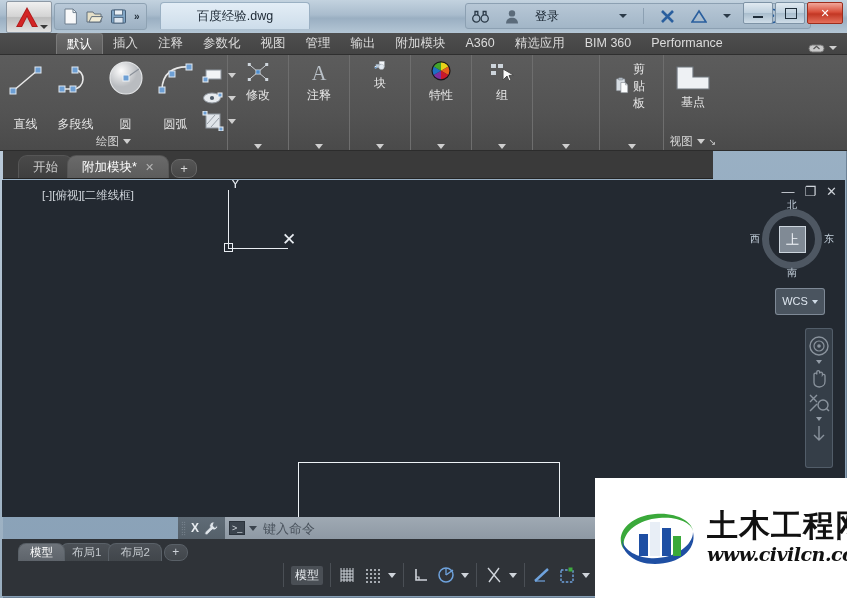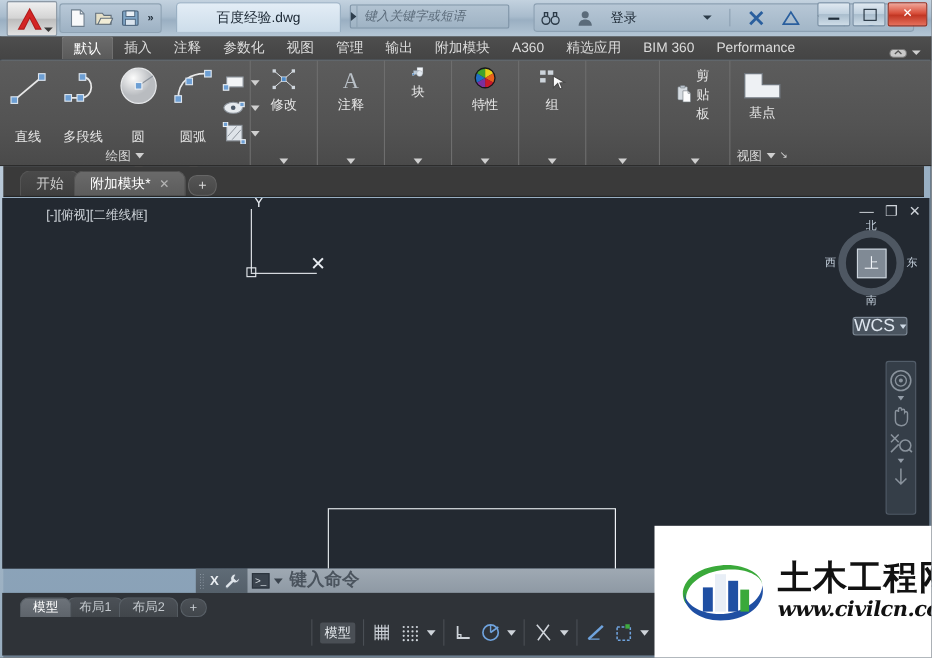--- a/index.html
+++ b/index.html
@@ -76,21 +76,20 @@
     font-style:italic;color:#5b6b7a;padding-left:6px;
   }
   .search-input::placeholder{color:#5b6b7a;font-style:italic;}
 
   .tb-right{
     position:absolute;left:465px;top:3px;height:26px;
     display:flex;align-items:center;gap:16px;
     background:linear-gradient(180deg,#b7c7d6 0%,#a2b6c7 100%);
     border:1px solid #8ca0b2;border-radius:3px;padding:0 6px;
     box-sizing:border-box;
-    margin-left:20px;
   }
   .tb-right .lbl{font-size:12px;color:#16222e;}
   .tb-right .sep{width:1px;height:16px;background:#8ca0b2;}
   .mini-caret{
     width:0;height:0;border-left:4px solid transparent;border-right:4px solid transparent;
     border-top:4px solid #2b3a48;
   }
 
   .wbtns{position:absolute;right:4px;top:2px;display:flex;gap:2px;}
   .wbtn{
@@ -165,21 +164,21 @@
   .smallrow{display:flex;align-items:center;gap:4px;}
   .smallrow .ic{width:22px;height:20px;display:block;}
   .smallrow .dn{
     width:0;height:0;border-left:4px solid transparent;border-right:4px solid transparent;
     border-top:5px solid #cfcfcf;
   }
   .panel .tallcap{font-size:12px;color:#e6e6e6;margin-top:1px;}
 
   
   .doctabs{
-    position:absolute;left:0;top:151px;width:840px;height:28px;
+    position:absolute;left:0;top:151px;width:713px;height:28px;
     background:#3a3a3a;border-bottom:1px solid #232323;
     display:flex;align-items:flex-end;padding-left:18px;
     box-sizing:border-box;
   }
   .dtab{
     height:23px;display:flex;align-items:center;gap:8px;
     padding:0 14px;font-size:12.5px;color:#cfcfcf;
     background:linear-gradient(180deg,#4a4a4a 0%,#3f3f3f 100%);
     border:1px solid #565656;border-bottom:none;
     border-radius:9px 9px 0 0;margin-right:-6px;
@@ -237,23 +236,23 @@
   .vc-face{
     position:absolute;left:26px;top:26px;width:27px;height:27px;
     background:rgba(205,218,232,.55);border:1px solid rgba(230,238,246,.75);
     color:#f0f4f8;font-size:13px;line-height:26px;text-align:center;box-sizing:border-box;
   }
   .vc-n{position:absolute;left:50%;top:-2px;transform:translateX(-50%);color:#c6d2de;font-size:10px;}
   .vc-s{position:absolute;left:50%;bottom:-2px;transform:translateX(-50%);color:#c6d2de;font-size:10px;}
   .vc-w{position:absolute;left:-3px;top:50%;transform:translateY(-50%);color:#c6d2de;font-size:10px;}
   .vc-e{position:absolute;right:-3px;top:50%;transform:translateY(-50%);color:#c6d2de;font-size:10px;}
   .wcs-btn{
-    position:absolute;right:20px;top:108px;width:50px;height:17px;
+    position:absolute;right:20px;top:108px;width:50px;height:27px;
     background:rgba(150,166,184,.35);border:1px solid rgba(190,204,218,.45);
-    border-radius:3px;color:#dde5ee;font-size:16px;line-height:15px;text-align:center;
+    border-radius:3px;color:#dde5ee;font-size:11px;line-height:15px;text-align:center;
     box-sizing:border-box;display:flex;align-items:center;justify-content:center;gap:4px;
   }
   .wcs-btn i{width:0;height:0;border-left:3px solid transparent;border-right:3px solid transparent;
     border-top:4px solid #cfdae6;}
 
   .navbar{
     position:absolute;right:12px;top:148px;width:28px;height:140px;
     background:rgba(120,136,154,.22);border:1px solid rgba(160,176,194,.28);
     border-radius:3px;display:flex;flex-direction:column;align-items:center;
     padding-top:6px;gap:3px;box-sizing:border-box;
@@ -280,21 +279,21 @@
     padding-left:4px;
   }
   .cmd-prompt{
     width:16px;height:14px;background:#3b444e;border:1px solid #2b333c;
     color:#d8dee4;font-size:9px;line-height:12px;text-align:center;box-sizing:border-box;
   }
   .cmd-caret{width:0;height:0;border-left:4px solid transparent;border-right:4px solid transparent;
     border-top:5px solid #3b444e;}
   .cmd-input{
     flex:1;border:none;background:transparent;outline:none;
-    font-family:"Liberation Sans",sans-serif;font-size:16px;color:#3a424b;font-weight:bold;
+    font-family:"Liberation Sans",sans-serif;font-size:13px;color:#3a424b;
   }
   .cmd-input::placeholder{color:#4b545e;}
 
   
   .bottombar{
     position:absolute;left:2px;top:539px;width:843px;height:57px;
     background:#2f3338;
   }
   .ltabs{
     position:absolute;left:16px;top:2px;height:20px;display:flex;align-items:flex-end;
@@ -375,26 +374,20 @@
       <svg class="qicon" viewBox="0 0 17 17">
         <rect x="1.5" y="2" width="14" height="13" rx="1" fill="#7fa5c6" stroke="#415a73" stroke-width="1"></rect>
         <rect x="4.5" y="2" width="8" height="5" fill="#eef3f8" stroke="#415a73" stroke-width=".8"></rect>
         <rect x="4" y="9.5" width="9" height="5.5" fill="#dde7f0" stroke="#415a73" stroke-width=".8"></rect>
       </svg>
       <span class="dbl">»</span>
     </div>
 
     <div class="doc-title">百度经验.dwg</div>
 
-    <div class="search-wrap">
-      <span class="search-arrow">
-          <i></i>
-        </span>
-      <input class="search-input" type="text" placeholder="键入关键字或短语" style="">
-    </div>
 
     <div class="tb-right">
       <svg width="17" height="15" viewBox="0 0 17 15">
         <circle cx="4.3" cy="9.5" r="3.6" fill="none" stroke="#2b3a48" stroke-width="1.3"></circle>
         <circle cx="12.7" cy="9.5" r="3.6" fill="none" stroke="#2b3a48" stroke-width="1.3"></circle>
         <path d="M3 6 V2.5 h2.8 V6 M11.2 6 V2.5 H14 V6" fill="none" stroke="#2b3a48" stroke-width="1.3"></path>
       </svg>
       <svg width="14" height="15" viewBox="0 0 14 15">
         <circle cx="7" cy="4.4" r="3.2" fill="#5b6b7a"></circle>
         <path d="M1 14.5 c0-4 2.7-5.8 6-5.8 s6 1.8 6 5.8 Z" fill="#5b6b7a"></path>

